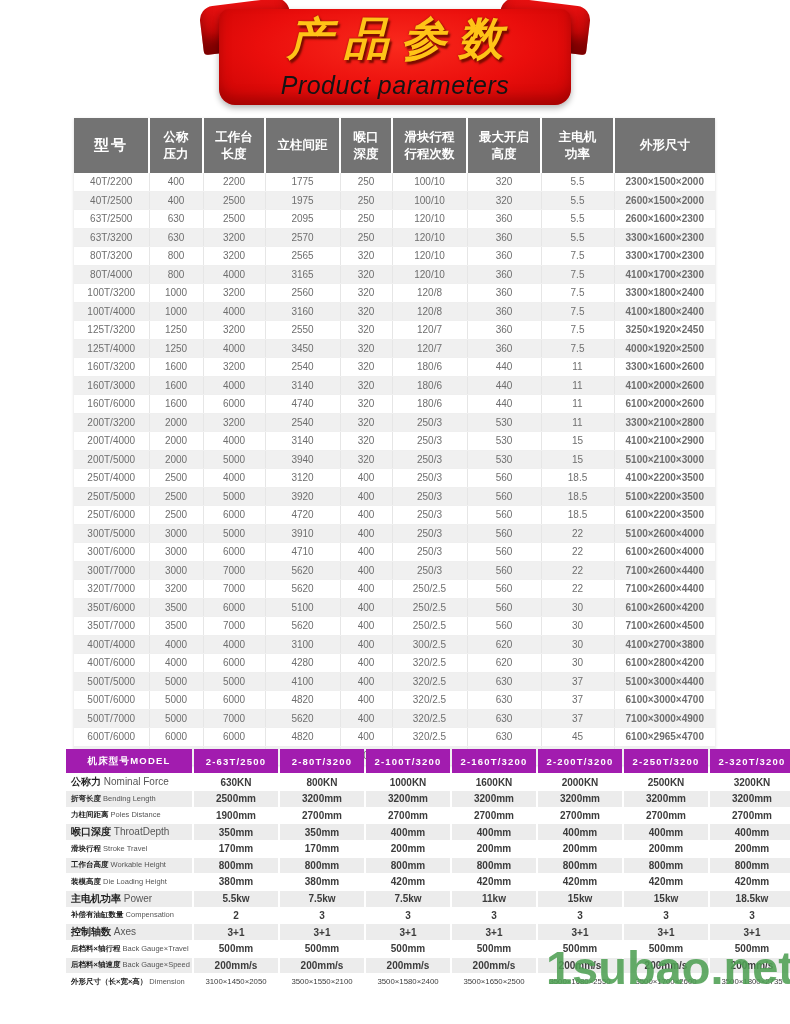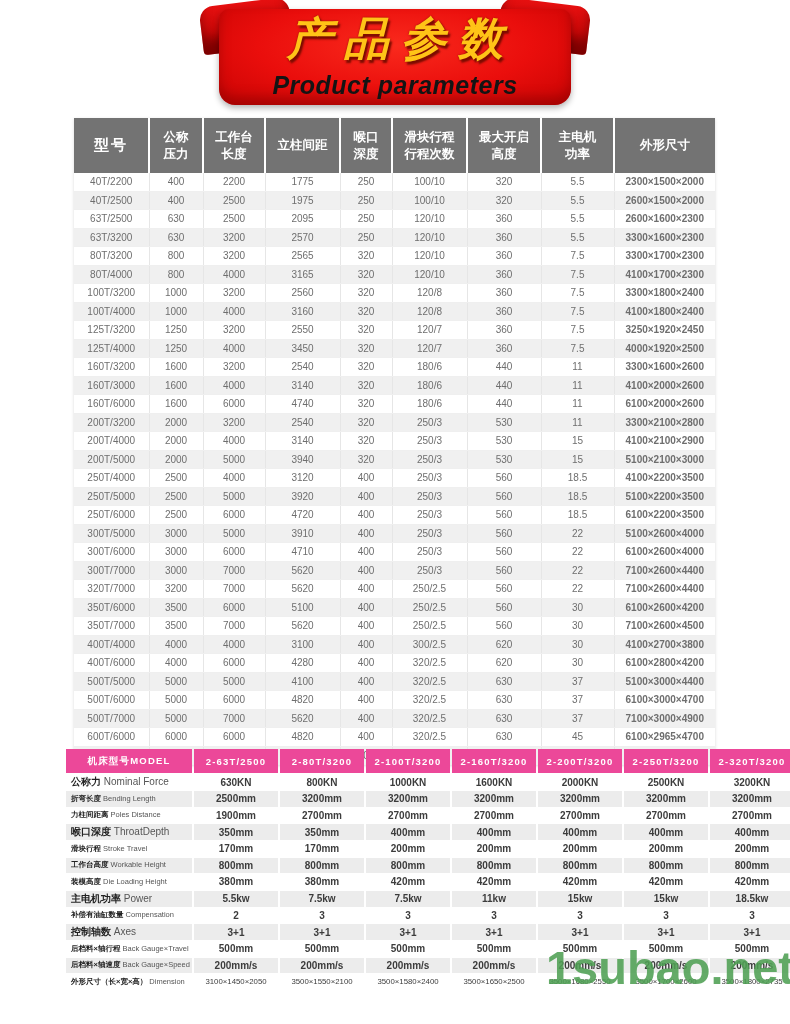--- a/index.html
+++ b/index.html
@@ -19,21 +19,21 @@
   .ribbon-curl.left  { left:2px;  transform:rotate(-7deg); }
   .ribbon-curl.right { right:2px; transform:rotate(7deg); }
   .ribbon-body { position:absolute; left:20px; right:20px; top:7px; bottom:3px;
             background:radial-gradient(ellipse at 50% 38%, #fa2a1d 0%, #ea0e0c 55%, #c80303 100%);
             border-radius:10px 10px 16px 16px;
             box-shadow:0 3px 6px rgba(0,0,0,.30), inset 0 -8px 12px rgba(120,0,0,.45);
             display:flex; flex-direction:column; align-items:center; justify-content:center; }
   .banner-zh { font-size:45px; font-weight:bold; font-style:italic;
             color:#ffc317; letter-spacing:12px; padding-left:12px;
             text-shadow:2px 3px 2px #7a0c00, 0 0 2px #8d1500; line-height:1;text-align:center; }
-  .banner-en { font-size:25px; font-weight:bold; font-style:italic;
+  .banner-en { font-size:25px; font-weight:normal; font-style:italic;
             color:#141414; margin-top:12px; letter-spacing:.5px; line-height:1; }
 
   
   .t1 { position:absolute; left:74px; top:118px; width:641px;
         border-collapse:collapse; table-layout:fixed;
         box-shadow:0 1px 3px rgba(0,0,0,.15); }
   .t1 thead th { background:#737373; color:#fff; font-weight:bold;
         font-size:12.5px; height:55px; text-align:center; vertical-align:middle;
         white-space:pre-line; line-height:1.35; padding:0 1px;
         border-left:2px solid #fff; }
@@ -41,21 +41,21 @@
   .t1 tbody td { font-size:10px; color:#6e6e6e; text-align:center;
         height:17.5px; padding:0 1px; background:#fff;
         border-right:1px solid #e6e6e6; border-bottom:1px solid #efefef;
         white-space:nowrap; overflow:hidden; }
   .t1 tbody td:last-child { border-right:none;font-weight:bold; }
   .t1 tbody tr.alt td { background:#f0f0f0; }
 
   
   .t2 { position:absolute; left:64px; top:748px; width:726px;
         border-collapse:separate; border-spacing:2px 1px; table-layout:fixed; }
-  .t2 th { background:#ec4899; color:#fff; font-size:9.5px; font-weight:bold;
+  .t2 th { background:#a21caf; color:#fff; font-size:9.5px; font-weight:bold;
         letter-spacing:1.2px; height:22px; text-align:center; vertical-align:middle;
         white-space:nowrap; overflow:hidden; }
   .t2 td { font-size:10px; color:#3c3c3c; font-weight:bold; text-align:center;
         height:13.5px; padding:1px 0; background:#fff;
         white-space:nowrap; overflow:hidden; }
   .t2 tr.alt td { background:#ececec; }
   .t2 td.label { text-align:left; padding-left:5px; font-weight:normal; }
   .t2 td.label b { color:#222; font-weight:bold; }
   .t2 td.label .en { color:#555; font-size:10px; }
   .t2 td.label.small, .t2 td.label.small .en { font-size:7.5px; }

